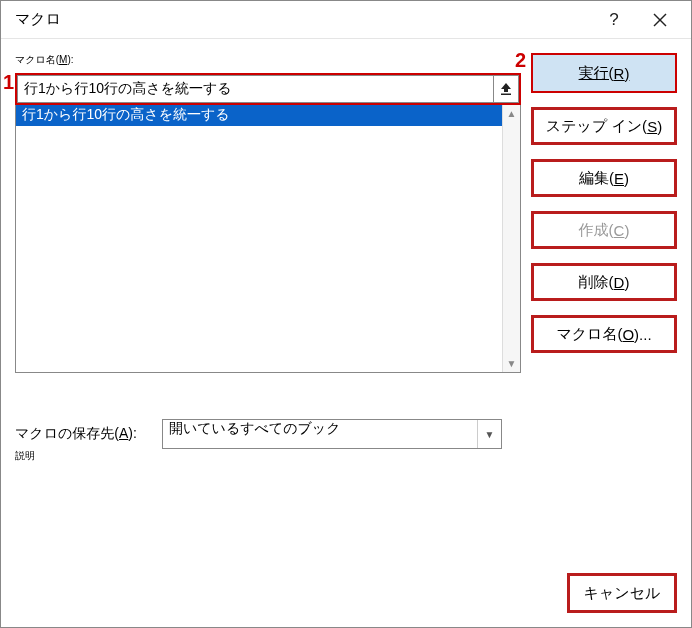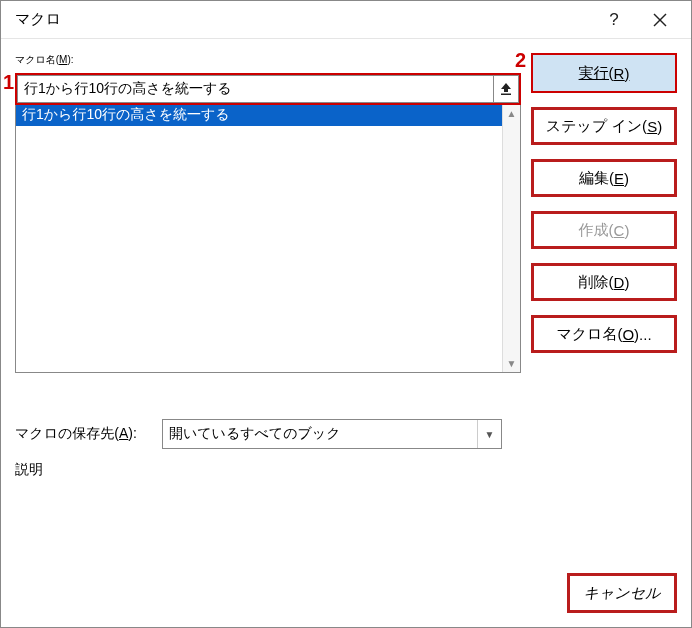--- a/index.html
+++ b/index.html
@@ -24,24 +24,24 @@
     .list-inner { flex: 1; overflow: hidden; }
     .list-item { padding: 2px 6px; font-size: 14px; cursor: pointer; }
     .list-item.selected { background: #0a63c9; color: #fff; }
     .list-scroll { width: 18px; display: flex; flex-direction: column; justify-content: space-between; background: #f6f6f6; border-left: 1px solid #ddd; }
     .scroll-arrow { height: 18px; display: flex; align-items: center; justify-content: center; color: #888; font-size: 10px; }
     .btn { height: 38px; border: 3px solid #b91c1c; background: #fff; display: flex; align-items: center; justify-content: center; font-size: 15px; cursor: pointer; padding: 0 6px; white-space: nowrap; }
     .btn.primary { border: 2px solid #cc0000; background: #cfe3f3; height: 40px; text-decoration: underline; }
     .btn.disabled { color: #999; cursor: default; }
     .storage-row { display: flex; align-items: center; gap: 25px; margin-top: 46px; }
     .storage-label { font-size: 14px; }
-    .combo { flex: 0 0 340px; height: 30px; border: 1px solid #888; display: flex; align-items: center; padding: 0 6px; font-size: 14px; background: #fff; position: relative; cursor: pointer; }
+    .combo { flex: 0 0 340px; height: 30px; border: 1px solid #888; display: flex; padding: 0 6px; font-size: 14px; background: #fff; position: relative; cursor: pointer; }
     .combo-arrow { position: absolute; right: 0; top: 0; width: 24px; height: 100%; display: flex; align-items: center; justify-content: center; border-left: 1px solid #ccc; font-size: 10px; color: #555; }
-    .desc-label { margin-top: 12px; font-size: 14px; }
-    .footer { margin-top: auto; display: flex; justify-content: flex-end; font-style: italic; }
+    .desc-label { font-size: 10px; }
+    .footer { margin-top: auto; display: flex; justify-content: flex-end; }
     .footer .btn { height: 40px; width: 110px; }
     .annot { position: absolute; color: #cc0000; font-weight: bold; font-size: 20px; pointer-events: none; z-index: 5; }
     .annot.a1 { left: 2px; top: 32px; }
     .annot.a2 { left: 514px; top: 10px; }
   </style>
 </head>
 <body>
 
 <div class="dialog">
   <div class="titlebar">

